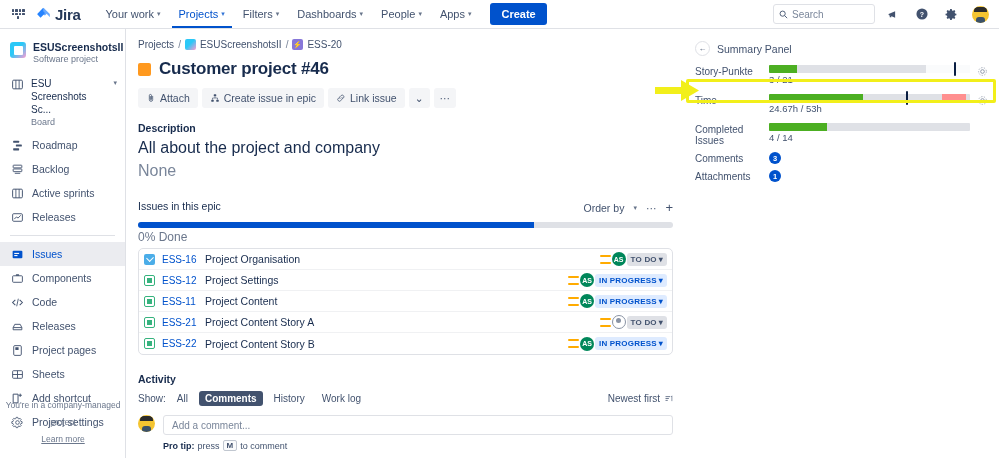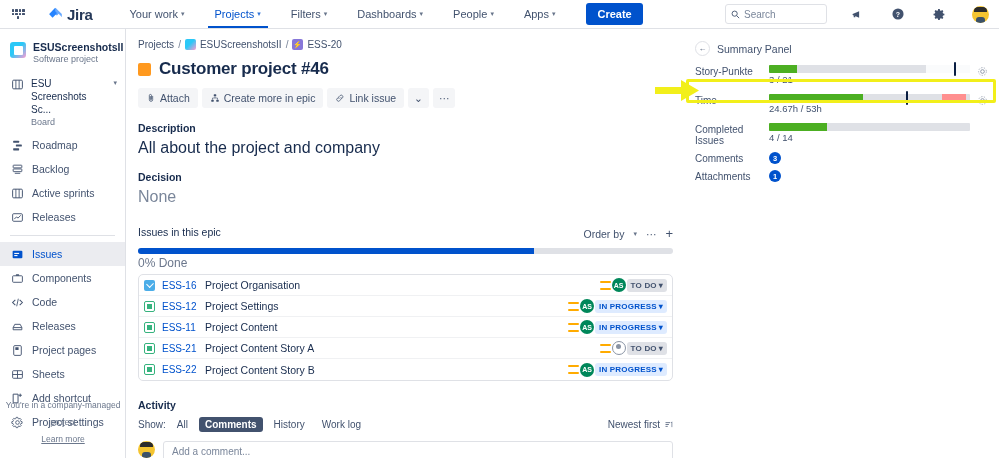--- a/index.html
+++ b/index.html
@@ -10,21 +10,21 @@
     color: #172b4d;
     background: #fff;
     overflow: hidden;
   }
   #app { position: relative; width: 999px; height: 458px; }
 
   
   .topnav {
     height: 29px; display: flex; align-items: center;
     border-bottom: 1px solid #dfe1e6; background: #fff;
-    padding: 0 8px; gap: 16px;
+    padding: 0 8px; gap: 4px;
   }
   .grid-icon { width: 16px; height: 16px; margin: 0 6px 0 2px; display:flex; flex-wrap: wrap; align-content:center; gap:1px; justify-content:center;}
   .grid-icon i { width: 2.5px; height: 2.5px; background: #42526e; border-radius: 0.5px; display:block;}
   .logo { display: flex; align-items: center; gap: 4px; margin-right: 14px; }
   .logo-mark { width: 15px; height: 15px; position: relative; }
   .logo-text { font-size: 15px; font-weight: 700; color: #253858; letter-spacing: -0.3px; }
   .navitem {
     font-size: 11px; color: #42526e; padding: 7px 7px 8px; display: flex;
     align-items: center; gap: 3px; white-space: nowrap; cursor: pointer; text-align: center;
   }
@@ -423,37 +423,36 @@
           </svg>
         <span>Attach</span>
       </div>
       <div class="abtn">
         <svg width="10" height="10" viewBox="0 0 24 24">
             <rect x="9" y="3" width="6" height="5" rx="1" fill="#42526e"></rect>
             <rect x="3" y="16" width="6" height="5" rx="1" fill="#42526e"></rect>
             <rect x="15" y="16" width="6" height="5" rx="1" fill="#42526e"></rect>
             <path d="M12 8v4M6 16v-4h12v4" fill="none" stroke="#42526e" stroke-width="1.5"></path>
           </svg>
-        <span>Create more in epic</span>
+        <span>Create issue in epic</span>
       </div>
       <div class="abtn">
         <svg width="10" height="10" viewBox="0 0 24 24">
             <path d="M10 14a4 4 0 0 1 0-5.6l2.5-2.5a4 4 0 0 1 5.6 5.6L16 13.6" fill="none" stroke="#42526e" stroke-width="1.9"></path>
             <path d="M14 10a4 4 0 0 1 0 5.6L11.5 18a4 4 0 1 1-5.6-5.6L8 10.4" fill="none" stroke="#42526e" stroke-width="1.9"></path>
           </svg>
         <span>Link issue</span>
       </div>
       <div class="abtn sq">⌄</div>
       <div class="abtn sq">···</div>
     </div>
 
     <div class="sec-label">Description</div>
     <div class="sec-text">All about the project and company</div>
 
-    <div class="sec-label">Decision</div>
     <div class="sec-text muted">None</div>
 
     <div class="issues-head">
       <span class="lbl">Issues in this epic</span>
       <span class="right">
         <span>Order by</span>
         <span class="caret">▾</span>
         <span>···</span>
         <span style="font-size:13px">+</span>
       </span>

